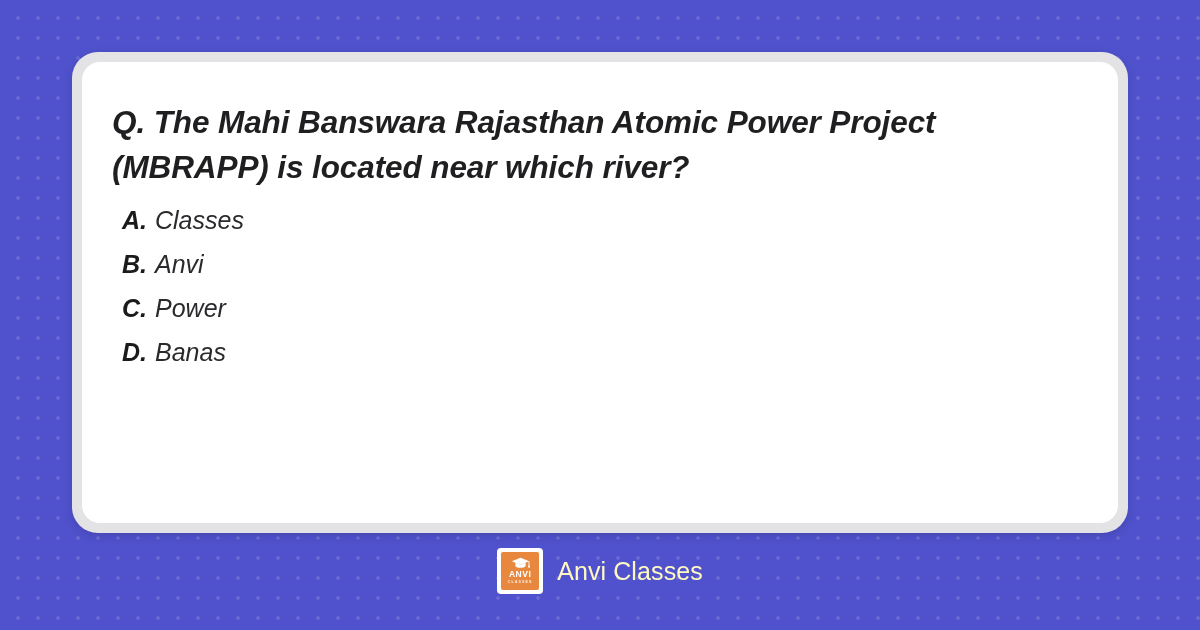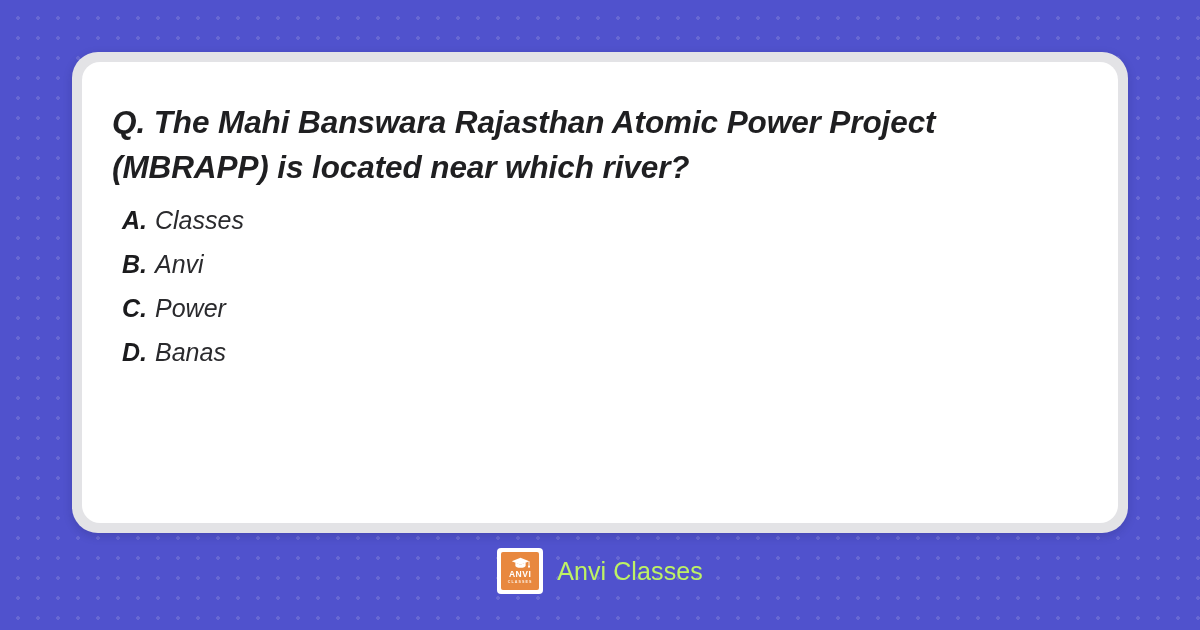--- a/index.html
+++ b/index.html
@@ -138,21 +138,21 @@
 
   #brand-text {
     display: flex;
     flex-direction: column;
     justify-content: center;
     line-height: 1.12;
   }
 
   #brand-name {
     font-size: 25px;
-    color: #bef264;
+    color: #fef9c3;
     font-weight: normal;
     letter-spacing: 0.1px;
   }
 
   #brand-site {
     font-size: 19px;
     color: #e2e2f4;
     font-weight: normal;
     letter-spacing: 0.1px;
   }

